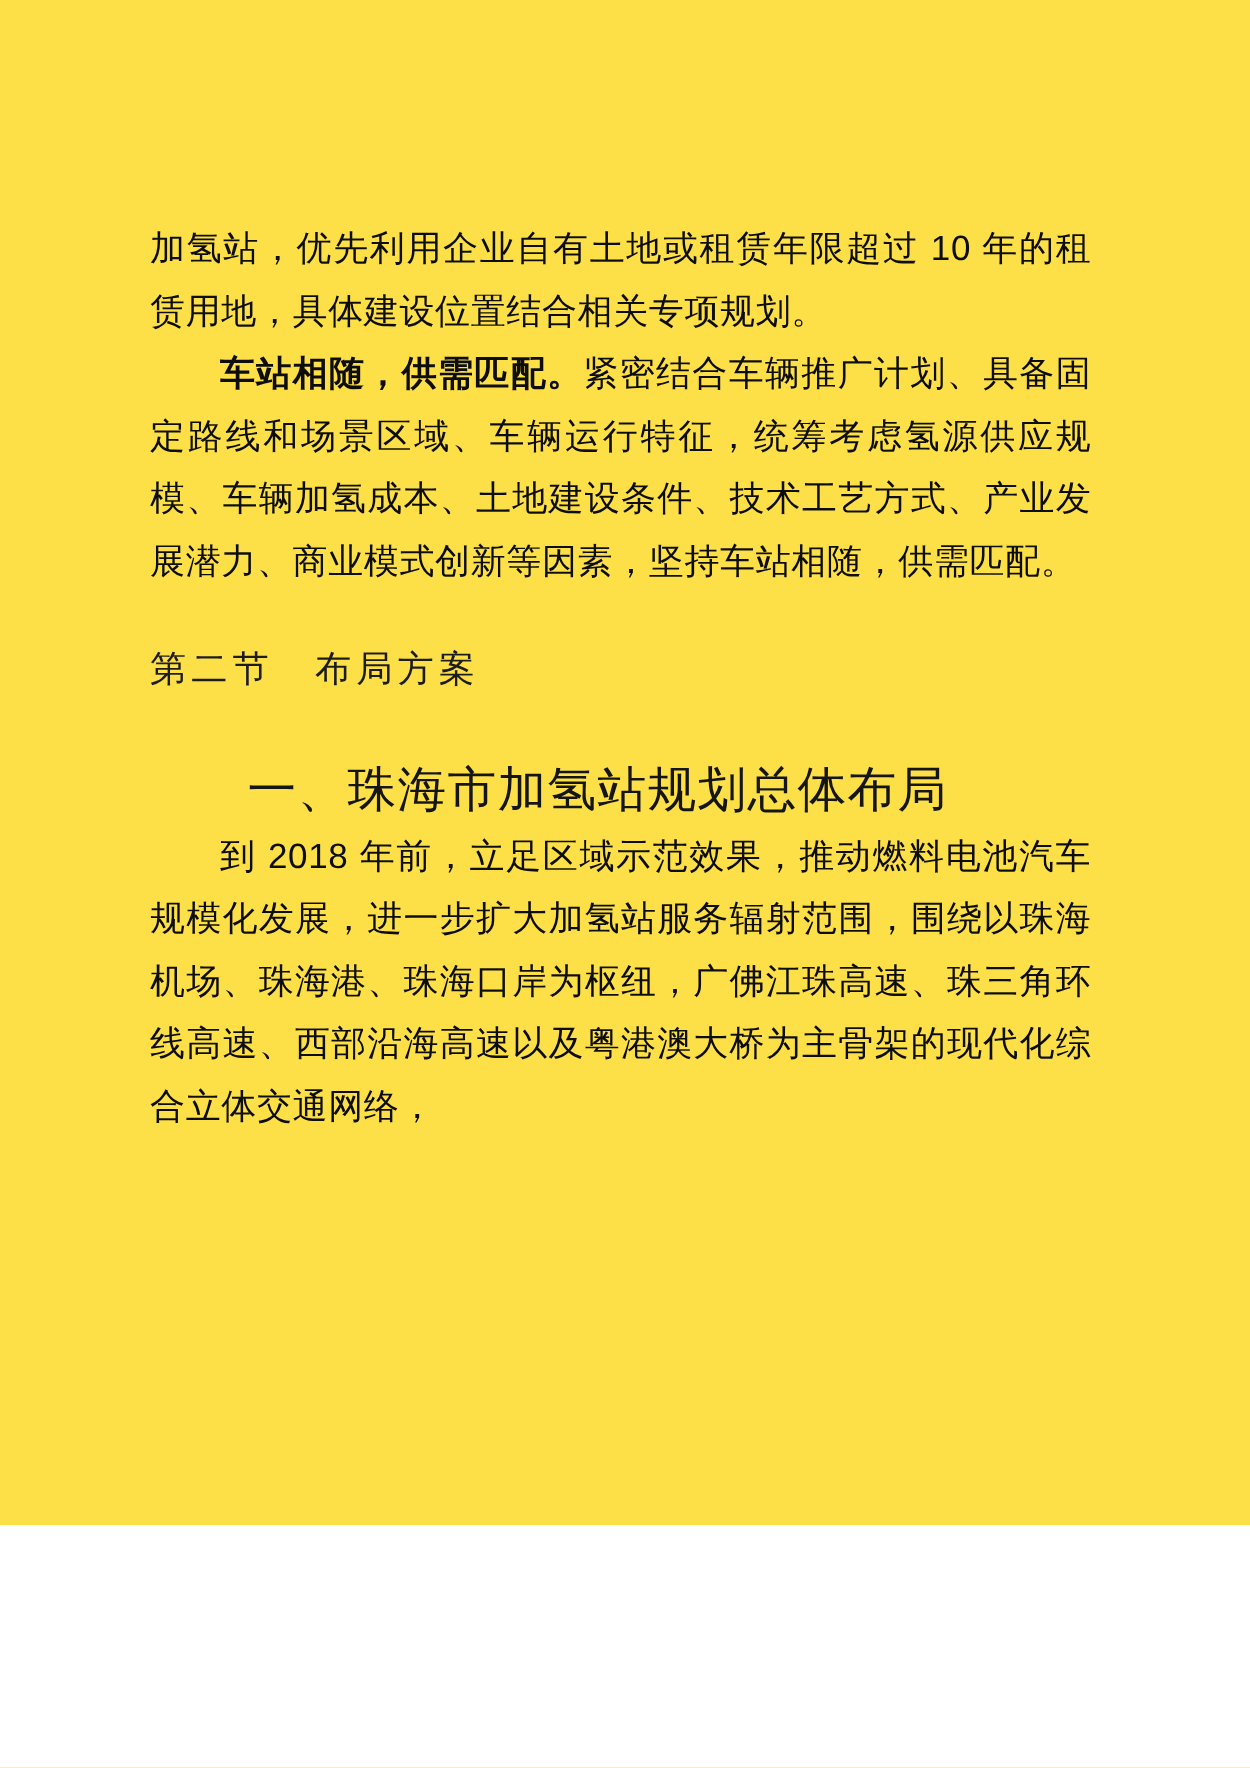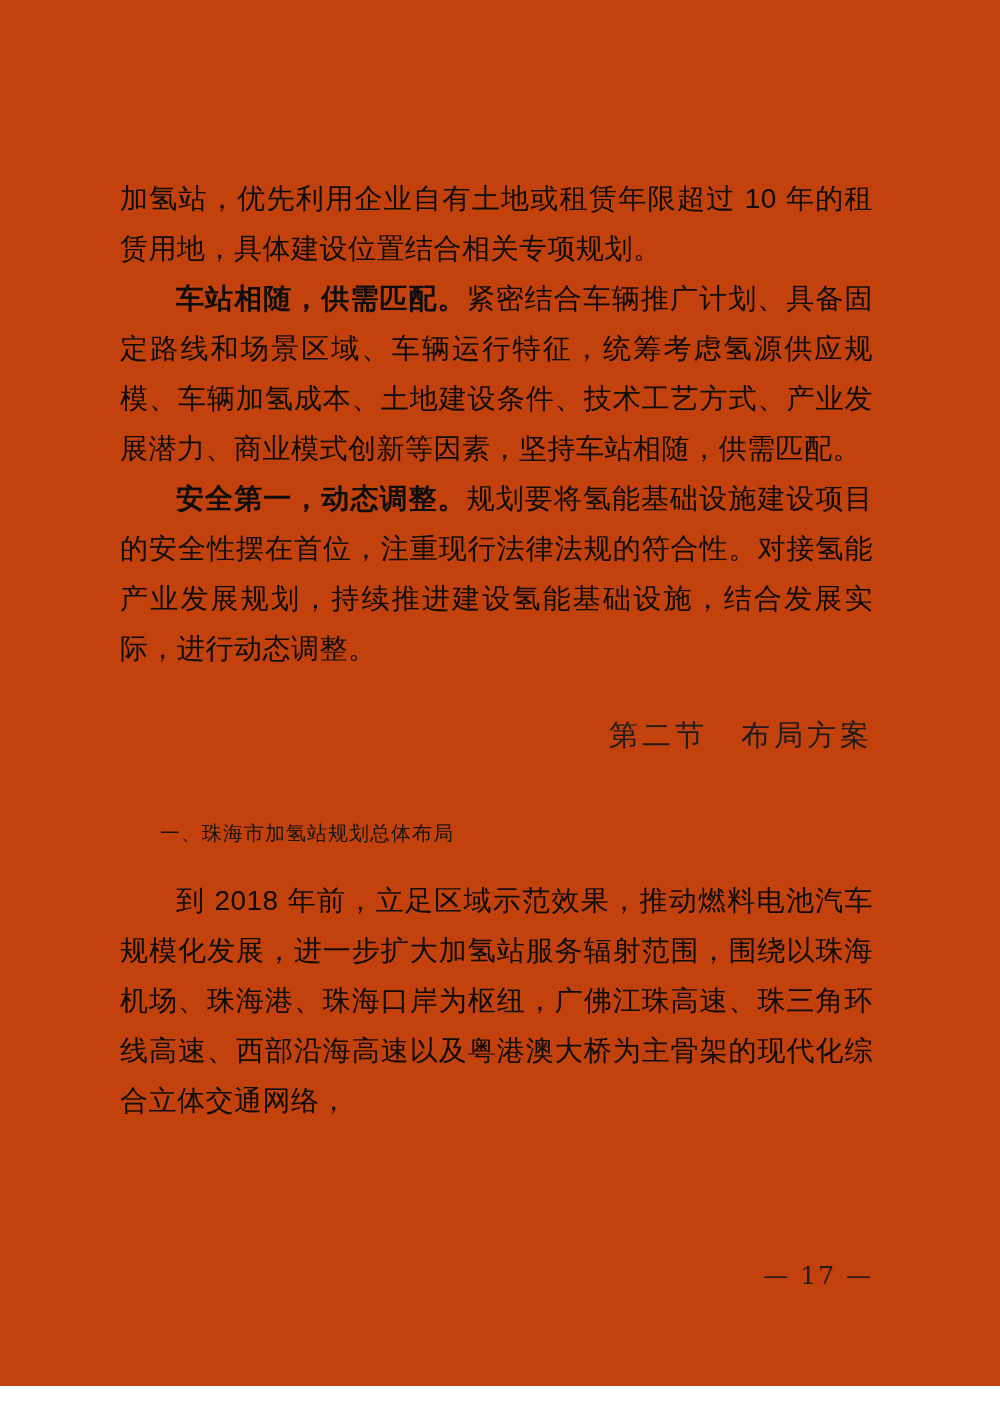--- a/index.html
+++ b/index.html
@@ -1,21 +1,21 @@
 <!DOCTYPE html>
 <html><head>
 <meta charset="utf-8">
 <style>
   * { margin: 0; padding: 0; box-sizing: border-box; }
   html, body { background: #ffffff; }
   .page {
     position: relative;
     width: 1000px;
-    height: 1386px;
-    background: #c2410c;
+    height: 1220px;
+    background: #fde047;
     overflow: hidden;
     font-family: "Liberation Sans", sans-serif;
     color: #111111;
   }
   .content {
     position: absolute;
     left: 120px;
     top: 174px;
     width: 753px;
   }
@@ -31,33 +31,33 @@
   .body-para .lead {
     font-weight: 700;
     letter-spacing: 0.5px;
   }
   .section-heading {
     margin: 36px 0 48px 0;
     font-family: "DejaVu Serif", "Liberation Serif", serif;
     font-weight: 400;
     font-size: 29px;
     line-height: 50px;
-    text-align: right;
+    text-align: left;
     letter-spacing: 4px;
     color: #1c1c1c;
   }
   .subsection-heading {
     font-family: "DejaVu Serif", "Liberation Serif", serif;
     font-weight: 400;
-    font-size: 20px;
+    font-size: 39px;
     line-height: 50px;
     text-indent: 2em;
     letter-spacing: 1px;
     color: #151515;
-    margin-bottom: 18px;
+    margin-bottom: 2px;
   }
   .footer {
     position: absolute;
     top: 1258px;
     right: 127px;
     font-family: "DejaVu Serif", "Liberation Serif", serif;
     font-size: 25px;
     line-height: 36px;
     letter-spacing: 2px;
     color: #1c1c1c;
@@ -70,23 +70,20 @@
   <div class="content">
 
     <p class="body-para">
       <span>加氢站，优先利用企业自有土地或租赁年限超过 10 年的租赁用地，具体建设位置结合相关专项规划。</span>
     </p>
 
     <p class="body-para indent">
       <span class="lead">车站相随，供需匹配。</span><span>紧密结合车辆推广计划、具备固定路线和场景区域、车辆运行特征，统筹考虑氢源供应规模、车辆加氢成本、土地建设条件、技术工艺方式、产业发展潜力、商业模式创新等因素，坚持车站相随，供需匹配。</span>
     </p>
 
-    <p class="body-para indent">
-      <span class="lead">安全第一，动态调整。</span><span>规划要将氢能基础设施建设项目的安全性摆在首位，注重现行法律法规的符合性。对接氢能产业发展规划，持续推进建设氢能基础设施，结合发展实际，进行动态调整。</span>
-    </p>
 
     <h2 class="section-heading">第二节　布局方案</h2>
 
     <h3 class="subsection-heading">一、珠海市加氢站规划总体布局</h3>
 
 
     <p class="body-para indent">
       <span>到 2018 年前，立足区域示范效果，推动燃料电池汽车规模化发展，进一步扩大加氢站服务辐射范围，围绕以珠海机场、珠海港、珠海口岸为枢纽，广佛江珠高速、珠三角环线高速、西部沿海高速以及粤港澳大桥为主骨架的现代化综合立体交通网络，</span>
     </p>
 

